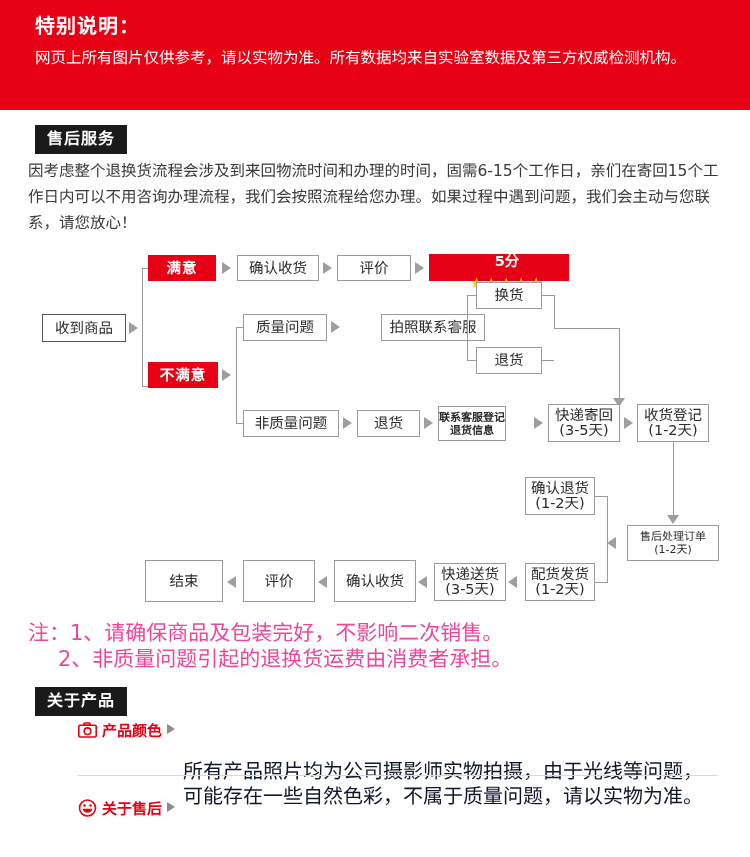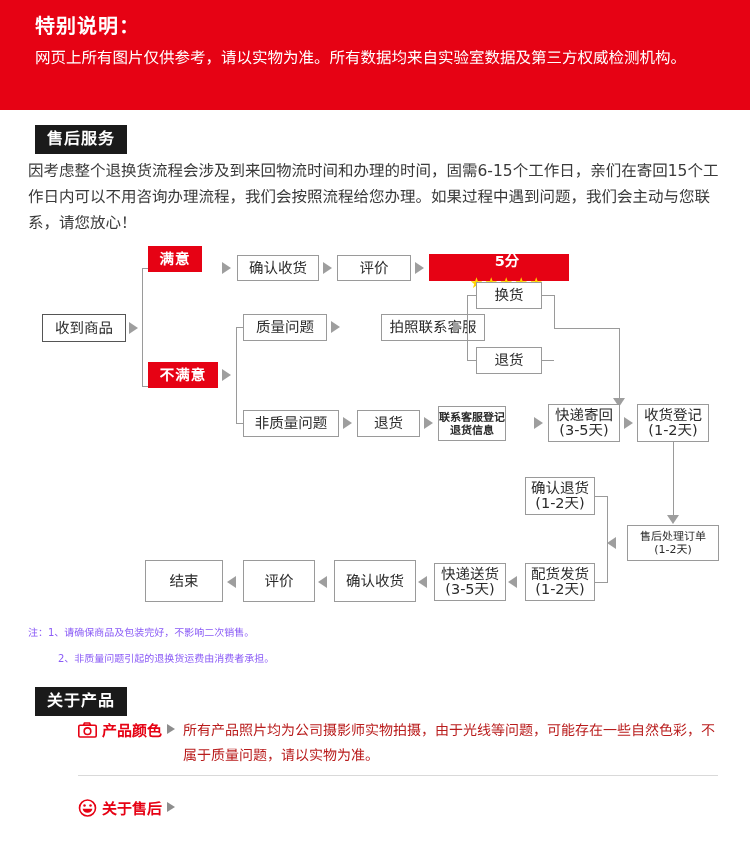--- a/index.html
+++ b/index.html
@@ -74,38 +74,38 @@
   
   .h-line{position:absolute;height:1px;background:#9a9a9a;}
   .v-line{position:absolute;width:1px;background:#9a9a9a;}
   
   .arrow{position:absolute;width:0;height:0;}
   .arrow.right{border-top:6px solid transparent;border-bottom:6px solid transparent;border-left:9px solid #9e9e9e;}
   .arrow.left{border-top:6px solid transparent;border-bottom:6px solid transparent;border-right:9px solid #9e9e9e;}
   .arrow.down{border-left:6px solid transparent;border-right:6px solid transparent;border-top:9px solid #9e9e9e;}
 
   
-  .notes{position:absolute;left:28px;top:620px;font-size:10px;line-height:26px;color:#8b5cf6;}
+  .notes{position:absolute;left:28px;top:620px;font-size:21px;line-height:26px;color:#ec4899;}
   .notes .n-row{display:block;}
   .notes .n-indent{padding-left:30px;}
 
   
   .hr{position:absolute;height:1px;background:#d9d9d9;}
   .item{position:absolute;display:flex;align-items:flex-start;}
   .item-key{
     display:flex;align-items:center;gap:5px;
     color:#e60214;font-weight:bold;font-size:15px;
     white-space:nowrap;padding-top:1px;
   }
   .item-arrow{
     width:0;height:0;margin:6px 8px 0 5px;
     border-top:5px solid transparent;border-bottom:5px solid transparent;
     border-left:8px solid #8d8d8d;
   }
-  .item-text{font-size:14px;line-height:25px;color:#b91c1c;}
+  .item-text{font-size:20px;line-height:25px;color:#0f172a;margin-top:41px;}
 
   svg.ico{display:block;}
 </style>
 </head>
 <body>
 
 <div class="banner">
   <div class="banner-title">特别说明：</div>
   <div class="banner-body">网页上所有图片仅供参考，请以实物为准。所有数据均来自实验室数据及第三方权威检测机构。</div>
 </div>
@@ -115,21 +115,21 @@
 
 <div class="flow" style="top:240px;">
 
   <div class="node strong" style="left:42px;top:74px;width:84px;height:28px;">收到商品</div>
   <div class="arrow right" style="left:129px;top:82px;"></div>
 
   <div class="v-line" style="left:142px;top:28px;height:118px;"></div>
   <div class="h-line" style="left:142px;top:28px;width:8px;"></div>
   <div class="h-line" style="left:142px;top:146px;width:8px;"></div>
 
-  <div class="node red" style="left:148px;top:6px;width:54px;height:26px;">满意</div>
+  <div class="node red" style="left:148px;top:15px;width:68px;height:26px;">满意</div>
   <div class="arrow right" style="left:222px;top:22px;"></div>
   <div class="node" style="left:237px;top:15px;width:82px;height:26px;">确认收货</div>
   <div class="arrow right" style="left:323px;top:22px;"></div>
   <div class="node" style="left:337px;top:15px;width:74px;height:26px;">评价</div>
   <div class="arrow right" style="left:415px;top:22px;"></div>
 
   <div class="node rate" style="left:429px;top:14px;width:140px;height:27px;">
     <span>5分</span>
     <span class="stars">★★★★★</span>
   </div>

